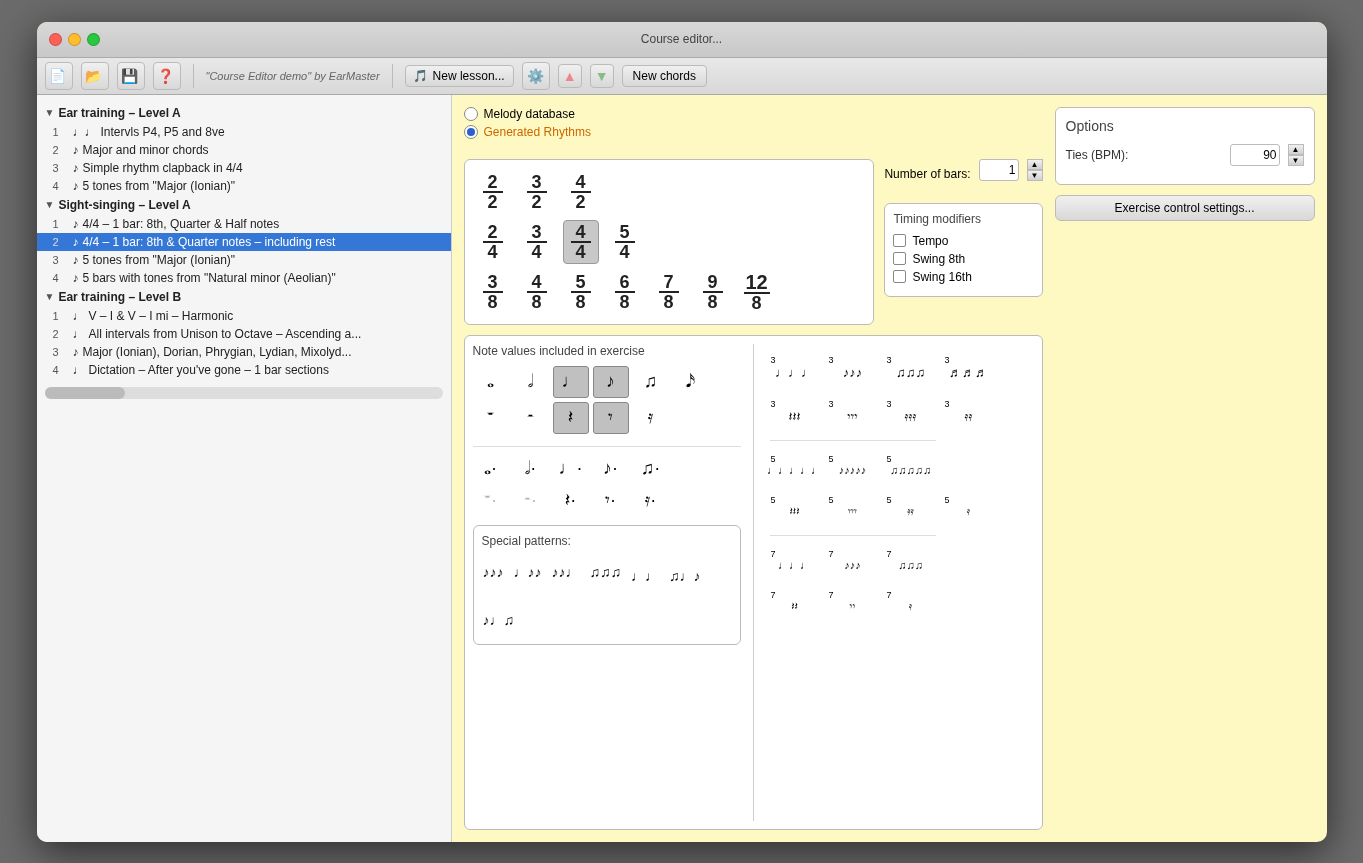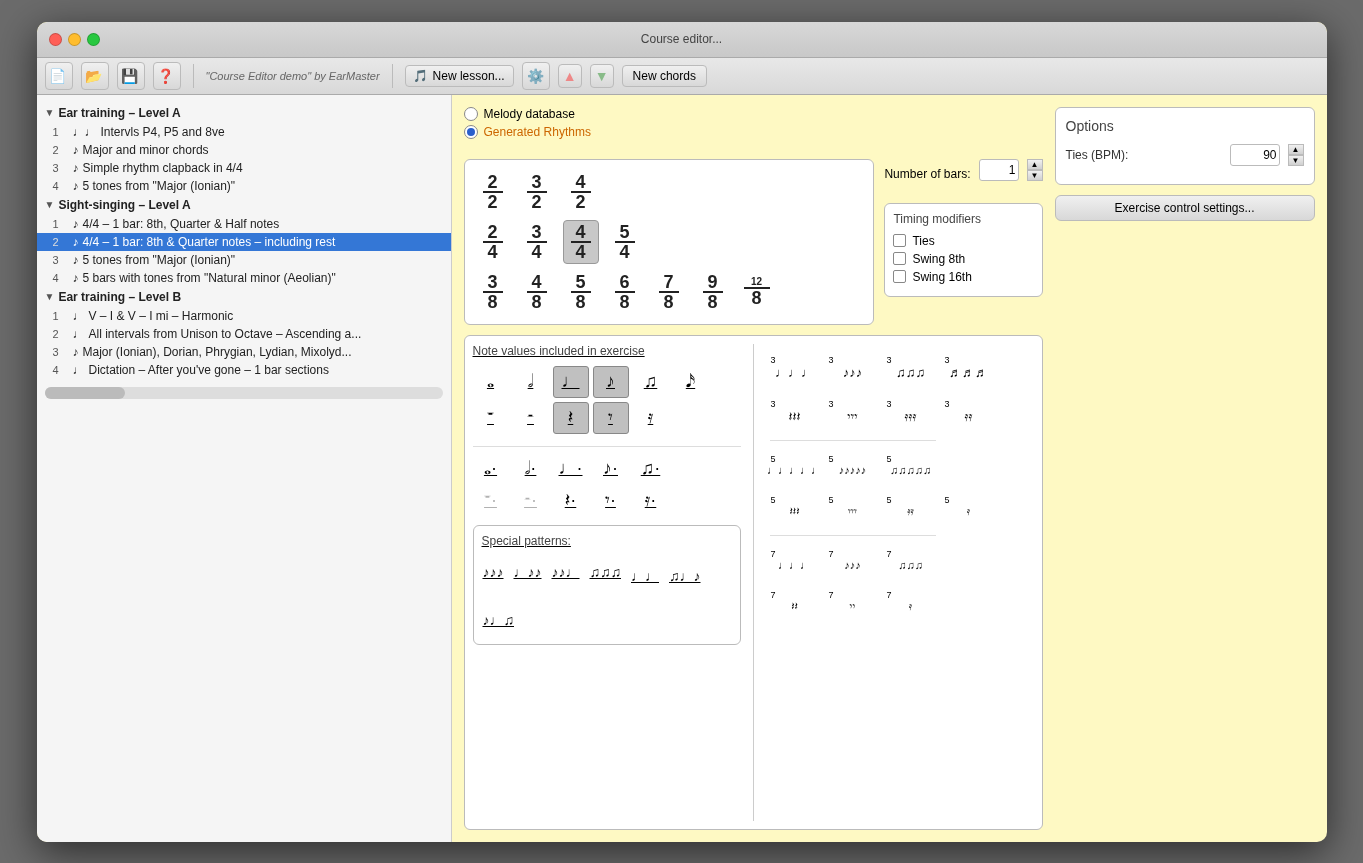--- a/index.html
+++ b/index.html
@@ -570,21 +570,21 @@
                     <span class="num">7</span>
                       <span style="border-top:2px solid #222;width:20px;display:block;"></span>
                       <span class="num">8</span>
                   </div>
                   <div class="time-sig">
                     <span class="num">9</span>
                       <span style="border-top:2px solid #222;width:20px;display:block;"></span>
                       <span class="num">8</span>
                   </div>
                   <div class="time-sig">
-                    <span class="num" style="font-size:10px;">12</span>
+                    <span class="num" style="font-size:20px;">12</span>
                       <span style="border-top:2px solid #222;width:26px;display:block;"></span>
                       <span class="num">8</span>
                   </div>
                 </div>
               </div>
             </div>
 
             <div style="display:flex;flex-direction:column;gap:8px;">
               <div class="num-bars-row">
                 <span>Number of bars:</span>
@@ -592,36 +592,36 @@
                 <div class="spinner-btns">
                   <div class="spinner-btn">▲</div>
                   <div class="spinner-btn">▼</div>
                 </div>
               </div>
 
               <div class="timing-mod-box">
                 <div class="section-title">Timing modifiers</div>
                 <div class="checkbox-row">
                   <div class="checkbox"></div>
-                  <span>Ties</span>
+                  <span>Tempo</span>
                 </div>
                 <div class="checkbox-row">
                   <div class="checkbox"></div>
                   <span>Swing 8th</span>
                 </div>
                 <div class="checkbox-row">
                   <div class="checkbox"></div>
                   <span>Swing 16th</span>
                 </div>
               </div>
             </div>
           </div>
 
           <div class="note-values-box">
-            <div style="flex:1;text-decoration:underline;">
+            <div style="flex:1;">
               <div class="section-title">Note values included in exercise</div>
 
               <div style="display:flex;flex-direction:column;gap:4px;">
                 <div class="note-row">
                   <div class="note-cell" title="whole note">𝅝</div>
                   <div class="note-cell" title="half note">𝅗𝅥</div>
                   <div class="note-cell selected" title="quarter note">♩</div>
                   <div class="note-cell selected" title="8th note">♪</div>
                   <div class="note-cell" title="beamed 8th">♫</div>
                   <div class="note-cell" title="16th note">𝅘𝅥𝅯</div>

